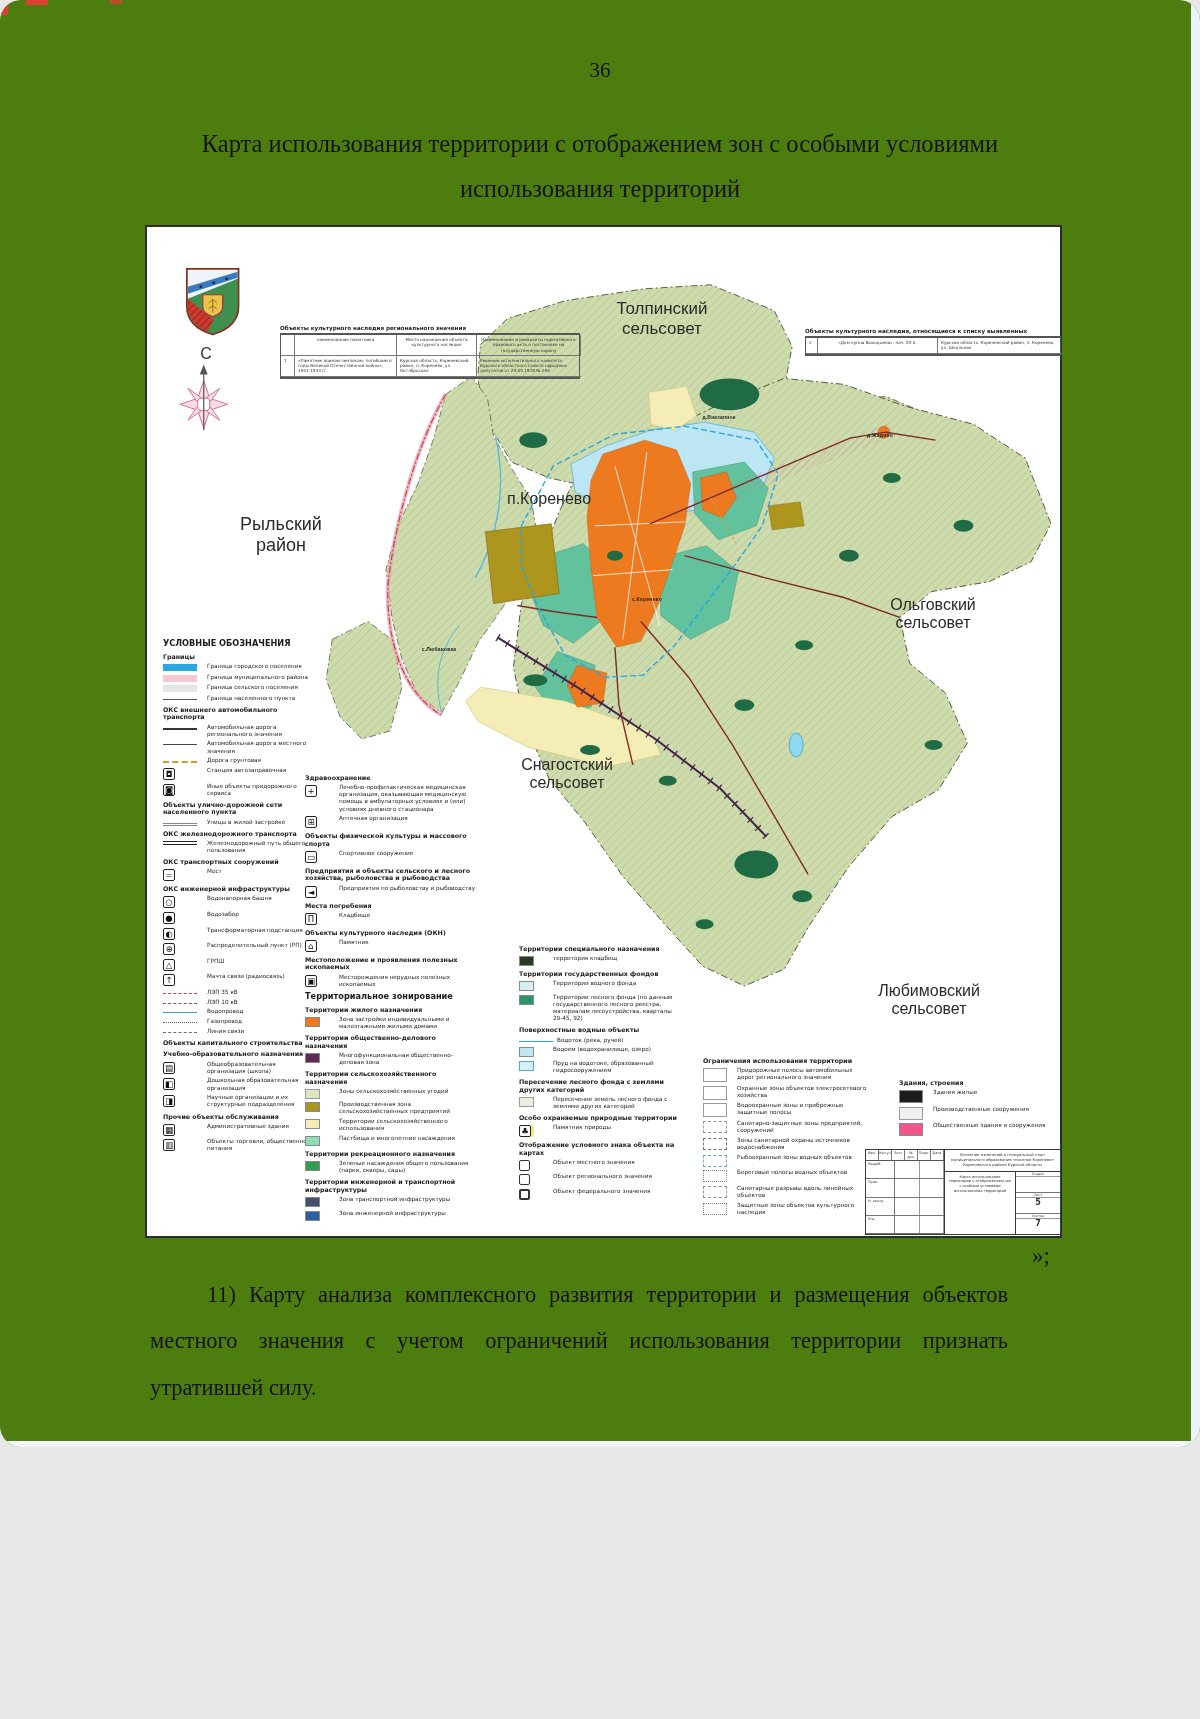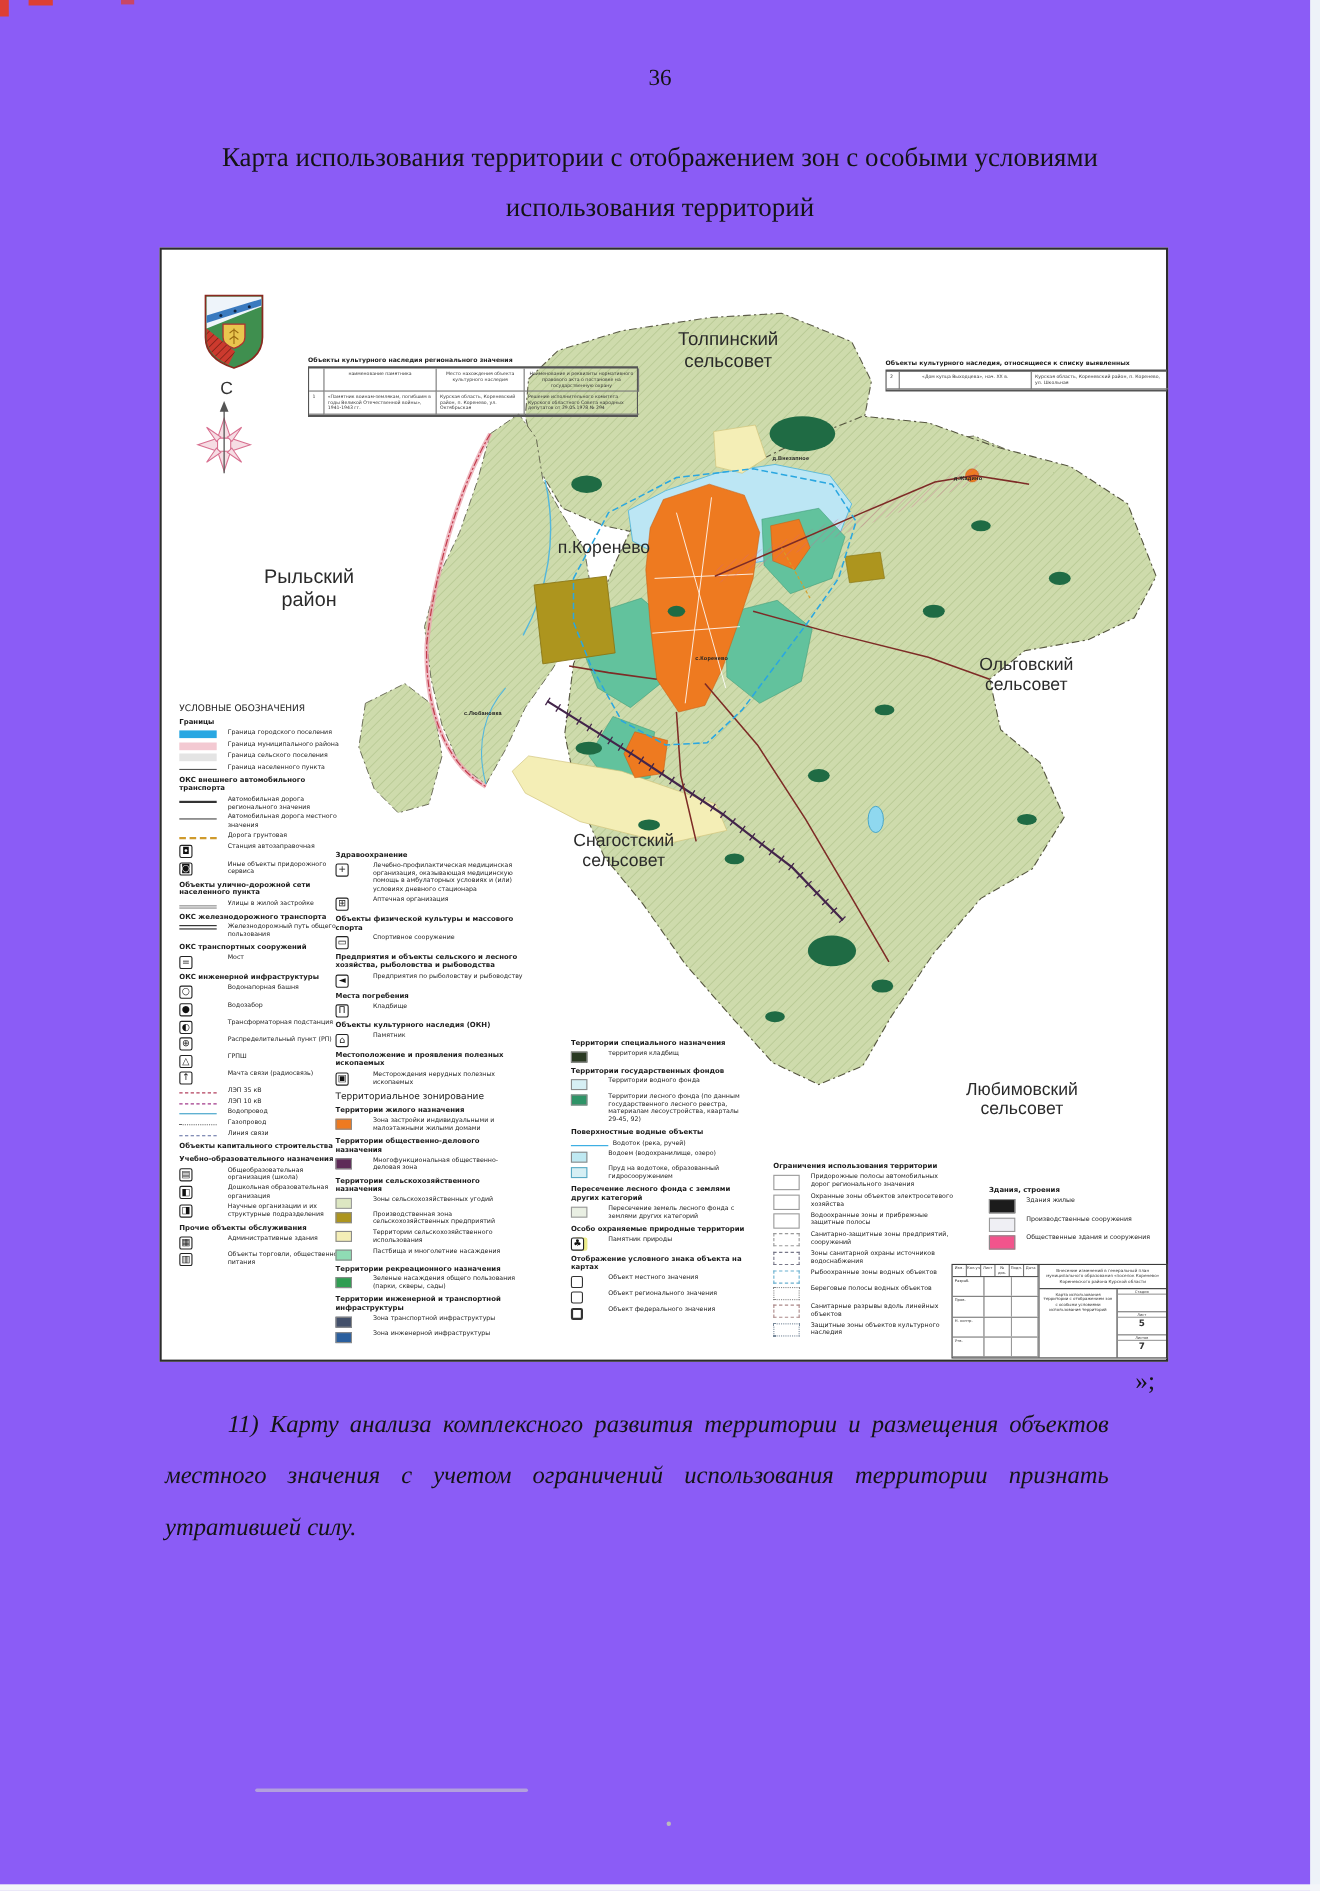--- a/index.html
+++ b/index.html
@@ -1,17 +1,17 @@
 <!DOCTYPE html>
 <html><head>
 <meta charset="utf-8">
 <style>
   html,body{margin:0;padding:0;background:#e8e8e8;}
-  .page{position:relative;width:1200px;height:1719px;background:#8b5cf6;overflow:hidden;
-        font-family:"Liberation Serif","DejaVu Serif",serif;color:#141414;}
+  .page{position:relative;width:1200px;height:1447px;background:#4d7c0f;overflow:hidden;
+        font-family:"Liberation Serif","DejaVu Serif",serif;color:#141414;border-radius:21px;}
   .scan-edge{position:absolute;right:0;top:0;width:9px;height:100%;background:#edf2f8;}
   .scan-edge2{position:absolute;left:0;bottom:0;width:100%;height:6px;background:#f3f5f9;}
   .mark{position:absolute;background:#dd3f35;}
   .m1{left:0;top:0;width:8px;height:15px;}
   .m2{left:26px;top:0;width:22px;height:5px;}
   .m3{left:110px;top:0;width:12px;height:4px;opacity:.75;}
   .smudge{position:absolute;left:232px;top:1626px;width:248px;height:3px;background:#cdcdcd;opacity:.6;border-radius:2px;}
   .dot{position:absolute;left:606px;top:1656px;width:4px;height:4px;background:#bbb;border-radius:50%;}
 
   .pagenum{position:absolute;left:0;top:58px;width:1200px;text-align:center;font-size:21px;}
@@ -32,21 +32,21 @@
   
   .minitable{position:absolute;font-family:"DejaVu Sans",sans-serif;color:#222;}
   .mt-title{font-weight:bold;font-size:5.6px;margin-bottom:2px;}
   .mt-grid{display:grid;border:1px solid #555;border-bottom:2px double #555;border-top:2px double #555;}
   .mt-grid>div{border-right:.5px solid #777;border-bottom:.5px solid #777;padding:2px 3px;
                font-size:4.2px;line-height:1.25;color:#333;}
   .mt-grid>div:nth-last-child(-n+1){border-right:none;}
 
   
   .lgcol{position:absolute;font-family:"DejaVu Sans",sans-serif;color:#1c1c1c;}
-  .lg-h1{font-weight:normal;font-size:8.2px;margin:4px 0 3px;line-height:1.2;}
+  .lg-h1{font-weight:bold;font-size:8.2px;margin:4px 0 3px;line-height:1.2;}
   .lg-h2{font-weight:bold;font-size:6.3px;margin:4px 0 2px;line-height:1.2;}
   .lg-row{display:flex;gap:4px;margin:2.6px 0;align-items:flex-start;}
   .swwrap{flex:0 0 40px;display:flex;justify-content:flex-start;}
   .lgcol.narrow .swwrap{flex-basis:30px;}
   .lg-lbl{font-size:5.7px;line-height:1.25;color:#1d1d1d;}
   .sw{display:inline-block;box-sizing:border-box;margin-top:1px;}
   .sw.bar{width:34px;height:7px;}
   .sw.barh{width:34px;height:7px;background-image:repeating-linear-gradient(90deg,currentColor 0 6px,transparent 6px 11px);}
   .sw.box{width:15px;height:10px;border:.5px solid #8a8a8a;}
   .sw.boxh{width:15px;height:10px;border:.5px solid #9a9a9a;
@@ -74,21 +74,21 @@
   .st-doc{flex:1;font-size:3.6px;line-height:1.3;padding:3px;border-right:1px solid #3a3a3a;text-align:center;}
   .st-sheets{flex:0 0 44px;display:flex;flex-direction:column;}
   .st-sh{flex:1;display:flex;flex-direction:column;border-bottom:.5px solid #777;text-align:center;}
   .st-sh span{font-size:3.2px;border-bottom:.5px solid #999;}
   .st-sh b{font-size:8px;line-height:1.2;}
 
   
   .close-mark{position:absolute;left:150px;top:1243px;width:900px;text-align:right;font-size:23px;}
   .bodytext{position:absolute;left:150px;top:1272px;width:858px;font-size:22.4px;line-height:2.07;
             text-align:justify;}
-  .bodytext p{margin:0;text-indent:57px;font-style:italic;}
+  .bodytext p{margin:0;text-indent:57px;}
 </style>
 </head>
 <body>
 
 <div class="page">
   <div class="scan-edge"></div>
   <div class="scan-edge2"></div>
   <div class="mark m1"></div>
   <div class="mark m2"></div>
   <div class="mark m3"></div>

